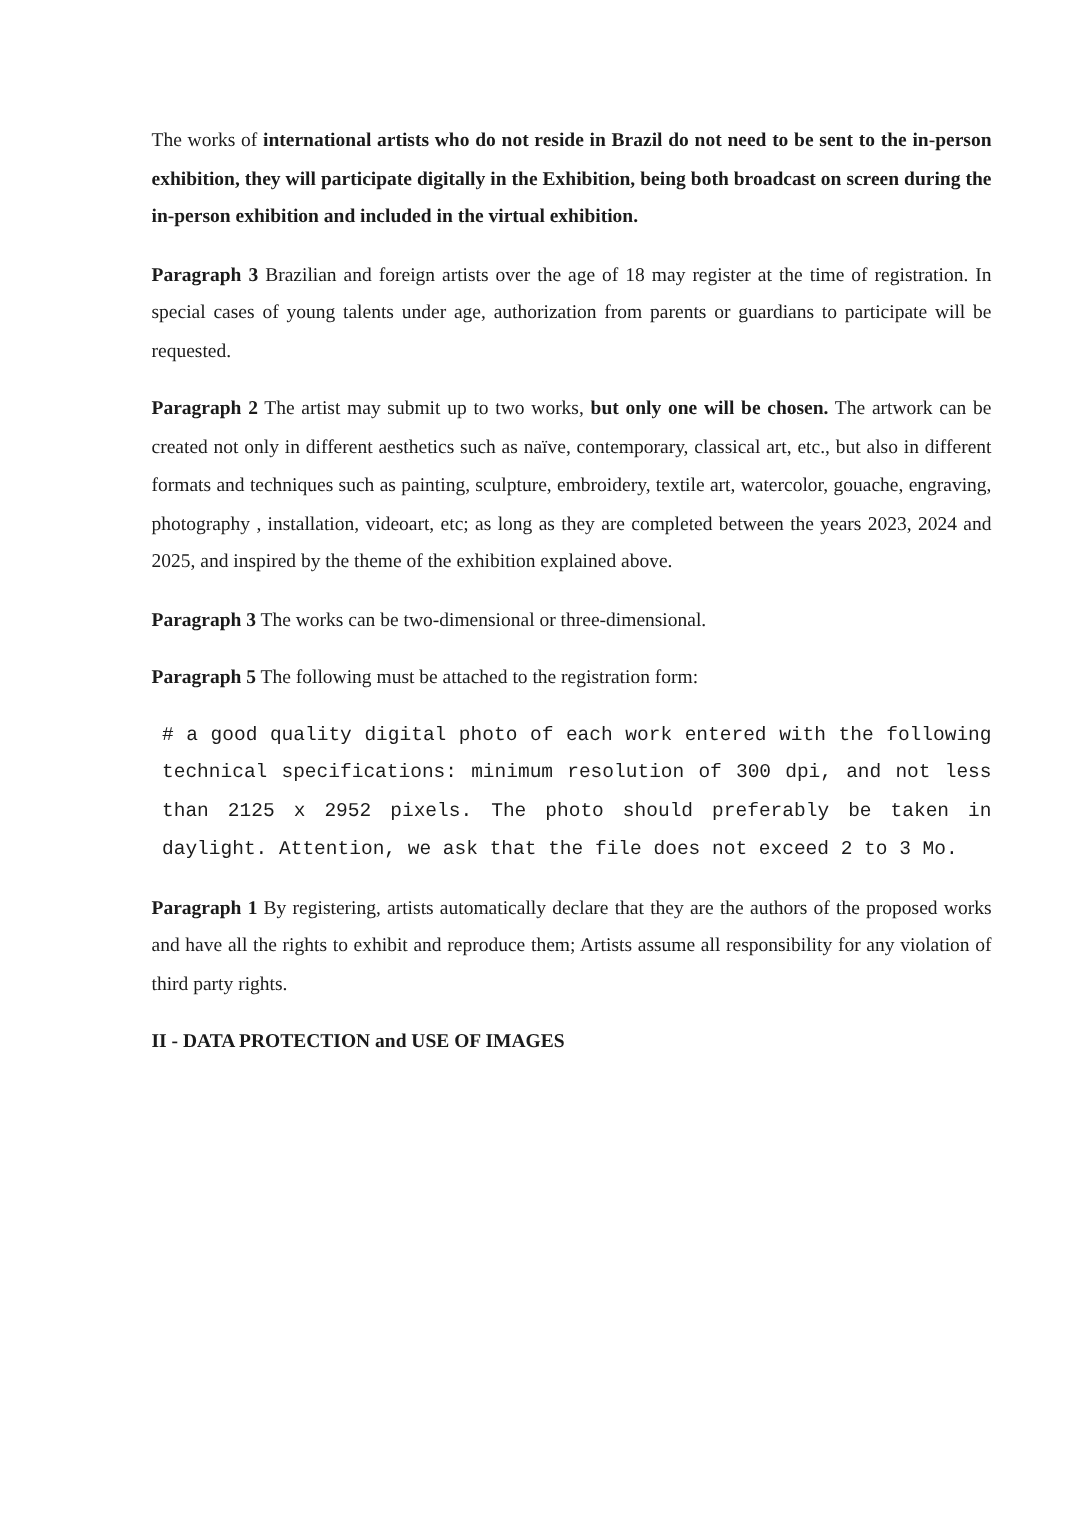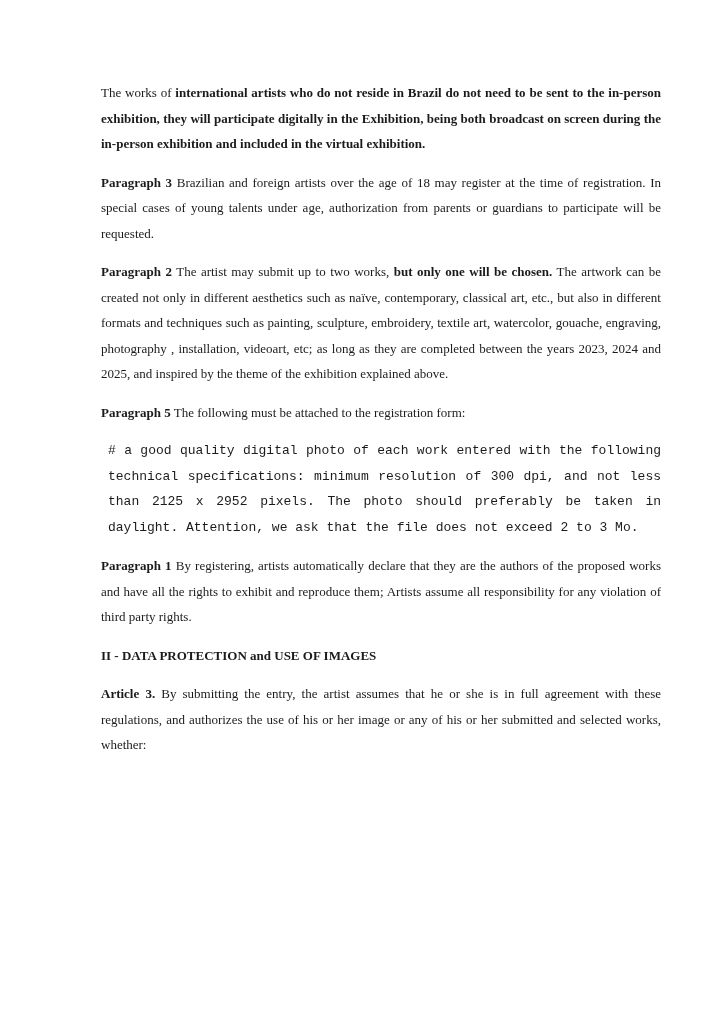--- a/index.html
+++ b/index.html
@@ -35,19 +35,19 @@
   }
 </style>
 </head>
 <body>
 
 <div class="page" data-name="document-page" style="color: rgb(27, 27, 27); background: rgb(255, 255, 255);">
   <div data-name="document-body">
       <p class="para" data-name="intro-paragraph"><span data-name="text-run">The works of </span><span data-name="text-run-bold" class="bold">international artists who do not reside in Brazil do not need to be sent to the in-person exhibition, they will participate digitally in the Exhibition, being both broadcast on screen during the in-person exhibition and included in the virtual exhibition.</span></p>
       <p class="para" data-name="paragraph-1"><span data-name="text-run-bold" class="bold">Paragraph 3</span><span data-name="text-run"> Brazilian and foreign artists over the age of 18 may register at the time of registration. In special cases of young talents under age, authorization from parents or guardians to participate will be requested.</span></p>
       <p class="para" data-name="paragraph-2"><span data-name="text-run-bold" class="bold">Paragraph 2</span><span data-name="text-run"> The artist may submit up to two works, </span><span data-name="text-run-bold" class="bold">but only one will be chosen.</span><span data-name="text-run"> The artwork can be created not only in different aesthetics such as naïve, contemporary, classical art, etc., but also in different formats and techniques such as painting, sculpture, embroidery, textile art, watercolor, gouache, engraving, photography , installation, videoart, etc; as long as they are completed between the years 2023, 2024 and 2025, and inspired by the theme of the exhibition explained above.</span></p>
+      <p class="para" data-name="paragraph-3"><span data-name="text-run-bold" class="bold">Paragraph 3</span><span data-name="text-run"> The works can be two-dimensional or three-dimensional.</span></p>
       <p class="para" data-name="paragraph-5"><span data-name="text-run-bold" class="bold">Paragraph 5</span><span data-name="text-run"> The following must be attached to the registration form:</span></p>
       <p class="para" data-name="attachment-spec-item"><span data-name="text-run"># a good quality digital photo of each work entered with the following technical specifications: minimum resolution of 300 dpi, and not less than 2125 x 2952 pixels. The photo should preferably be taken in daylight. Attention, we ask that the file does not exceed 2 to 3 Mo.</span></p>
       <p class="para" data-name="paragraph-6"><span data-name="text-run-bold" class="bold">Paragraph 1</span><span data-name="text-run"> By registering, artists automatically declare that they are the authors of the proposed works and have all the rights to exhibit and reproduce them; Artists assume all responsibility for any violation of third party rights.</span></p>
       <p class="para" data-name="section-ii-heading"><span data-name="text-run-bold" class="bold">II - DATA PROTECTION and USE OF IMAGES</span></p>
-      <p class="para" data-name="article-3"><span data-name="text-run-bold" class="bold">Article 3.</span><span data-name="text-run"> By submitting the entry, the artist assumes that he or she is in full agreement with these regulations, and authorizes the use of his or her image or any of his or her submitted and selected works, whether:</span></p>
     </div>
 </div>
 
 </body></html>

